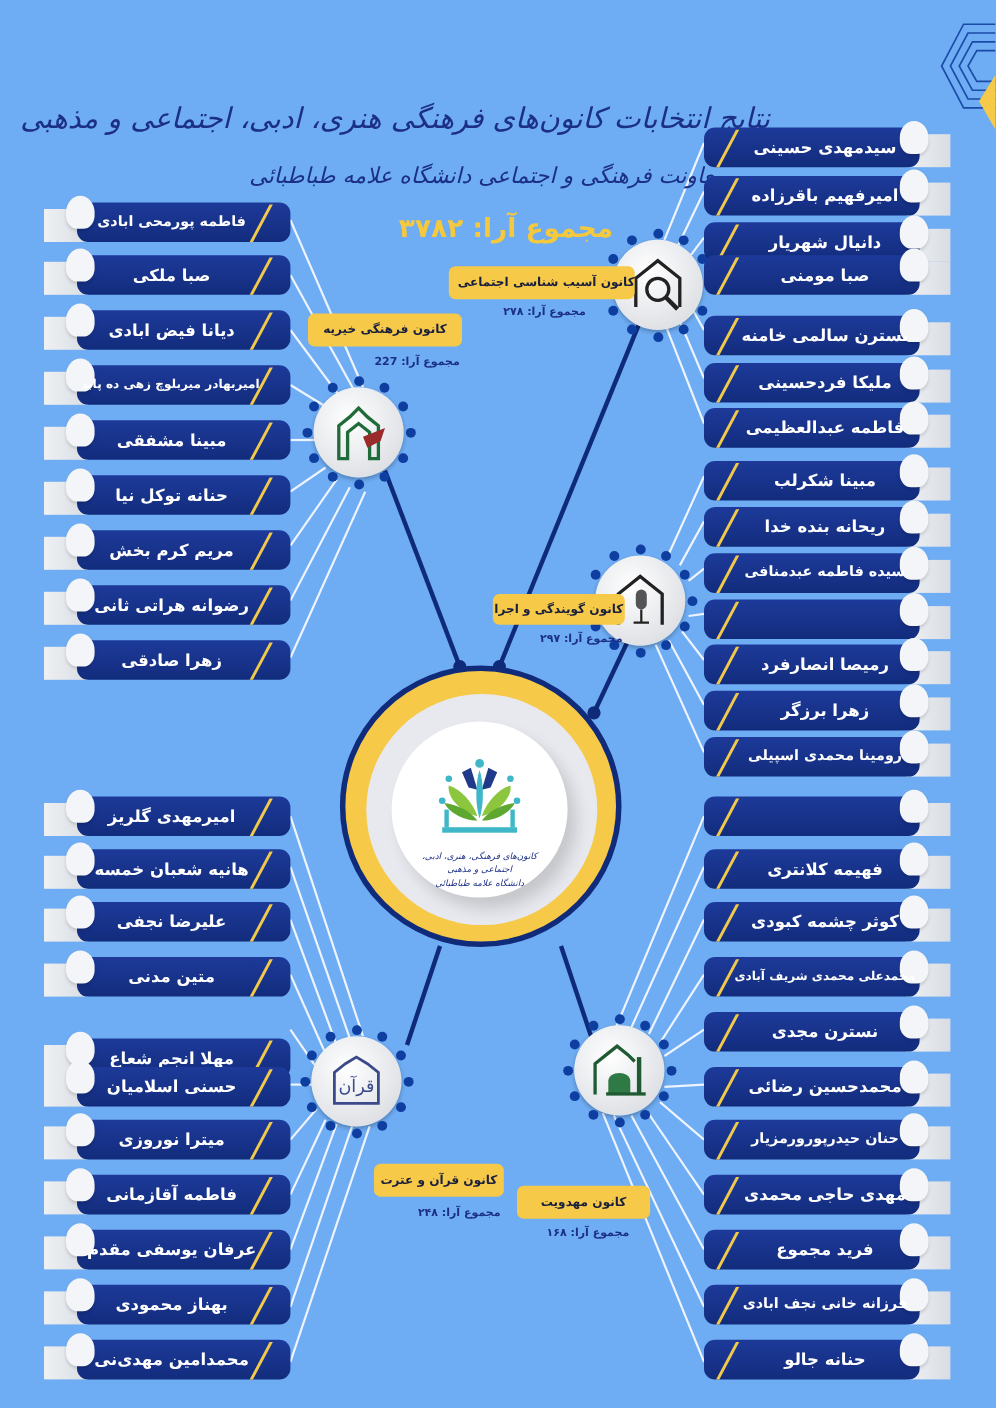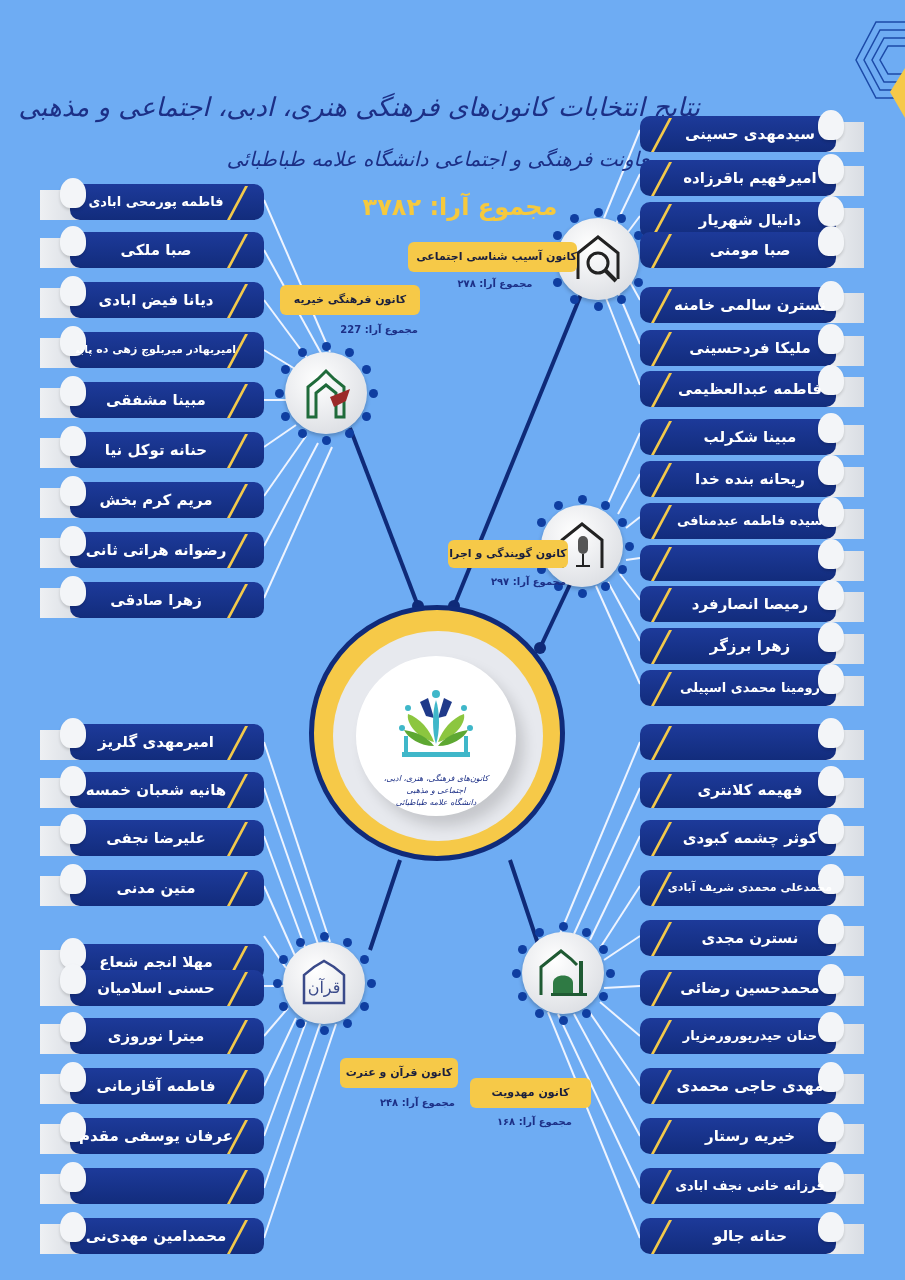--- a/index.html
+++ b/index.html
@@ -482,20 +482,21 @@
       <div class="body"></div>
       <div class="curl"></div>
       <div class="slash"></div>
       <div class="name ">عرفان یوسفی مقدم</div>
     </div>
     <div class="badge left" style="left: 40px; top: 1168px;">
       <div class="paper"></div>
       <div class="body"></div>
       <div class="curl"></div>
       <div class="slash"></div>
+      <div class="name ">بهناز محمودی</div>
     </div>
     <div class="badge left" style="left: 40px; top: 1218px;">
       <div class="paper"></div>
       <div class="body"></div>
       <div class="curl"></div>
       <div class="slash"></div>
       <div class="name ">محمدامین مهدی‌نی</div>
     </div>
     <div class="badge right" style="left: 640px; top: 724px; width: 265px;">
       <div class="paper"></div>
@@ -550,21 +551,21 @@
       <div class="body"></div>
       <div class="curl"></div>
       <div class="slash"></div>
       <div class="name ">مهدی حاجی محمدی</div>
     </div>
     <div class="badge right" style="left: 640px; top: 1118px; width: 265px;">
       <div class="paper"></div>
       <div class="body"></div>
       <div class="curl"></div>
       <div class="slash"></div>
-      <div class="name ">خیریه رستار</div>
+      <div class="name ">فرید مجموع</div>
     </div>
     <div class="badge right" style="left: 640px; top: 1168px; width: 241px; text-decoration: underline;">
       <div class="paper"></div>
       <div class="body"></div>
       <div class="curl"></div>
       <div class="slash"></div>
       <div class="name mid">فرزانه خانی نجف ابادی</div>
     </div>
     <div class="badge right" style="left: 640px; top: 1218px; width: 265px;">
       <div class="paper"></div>

